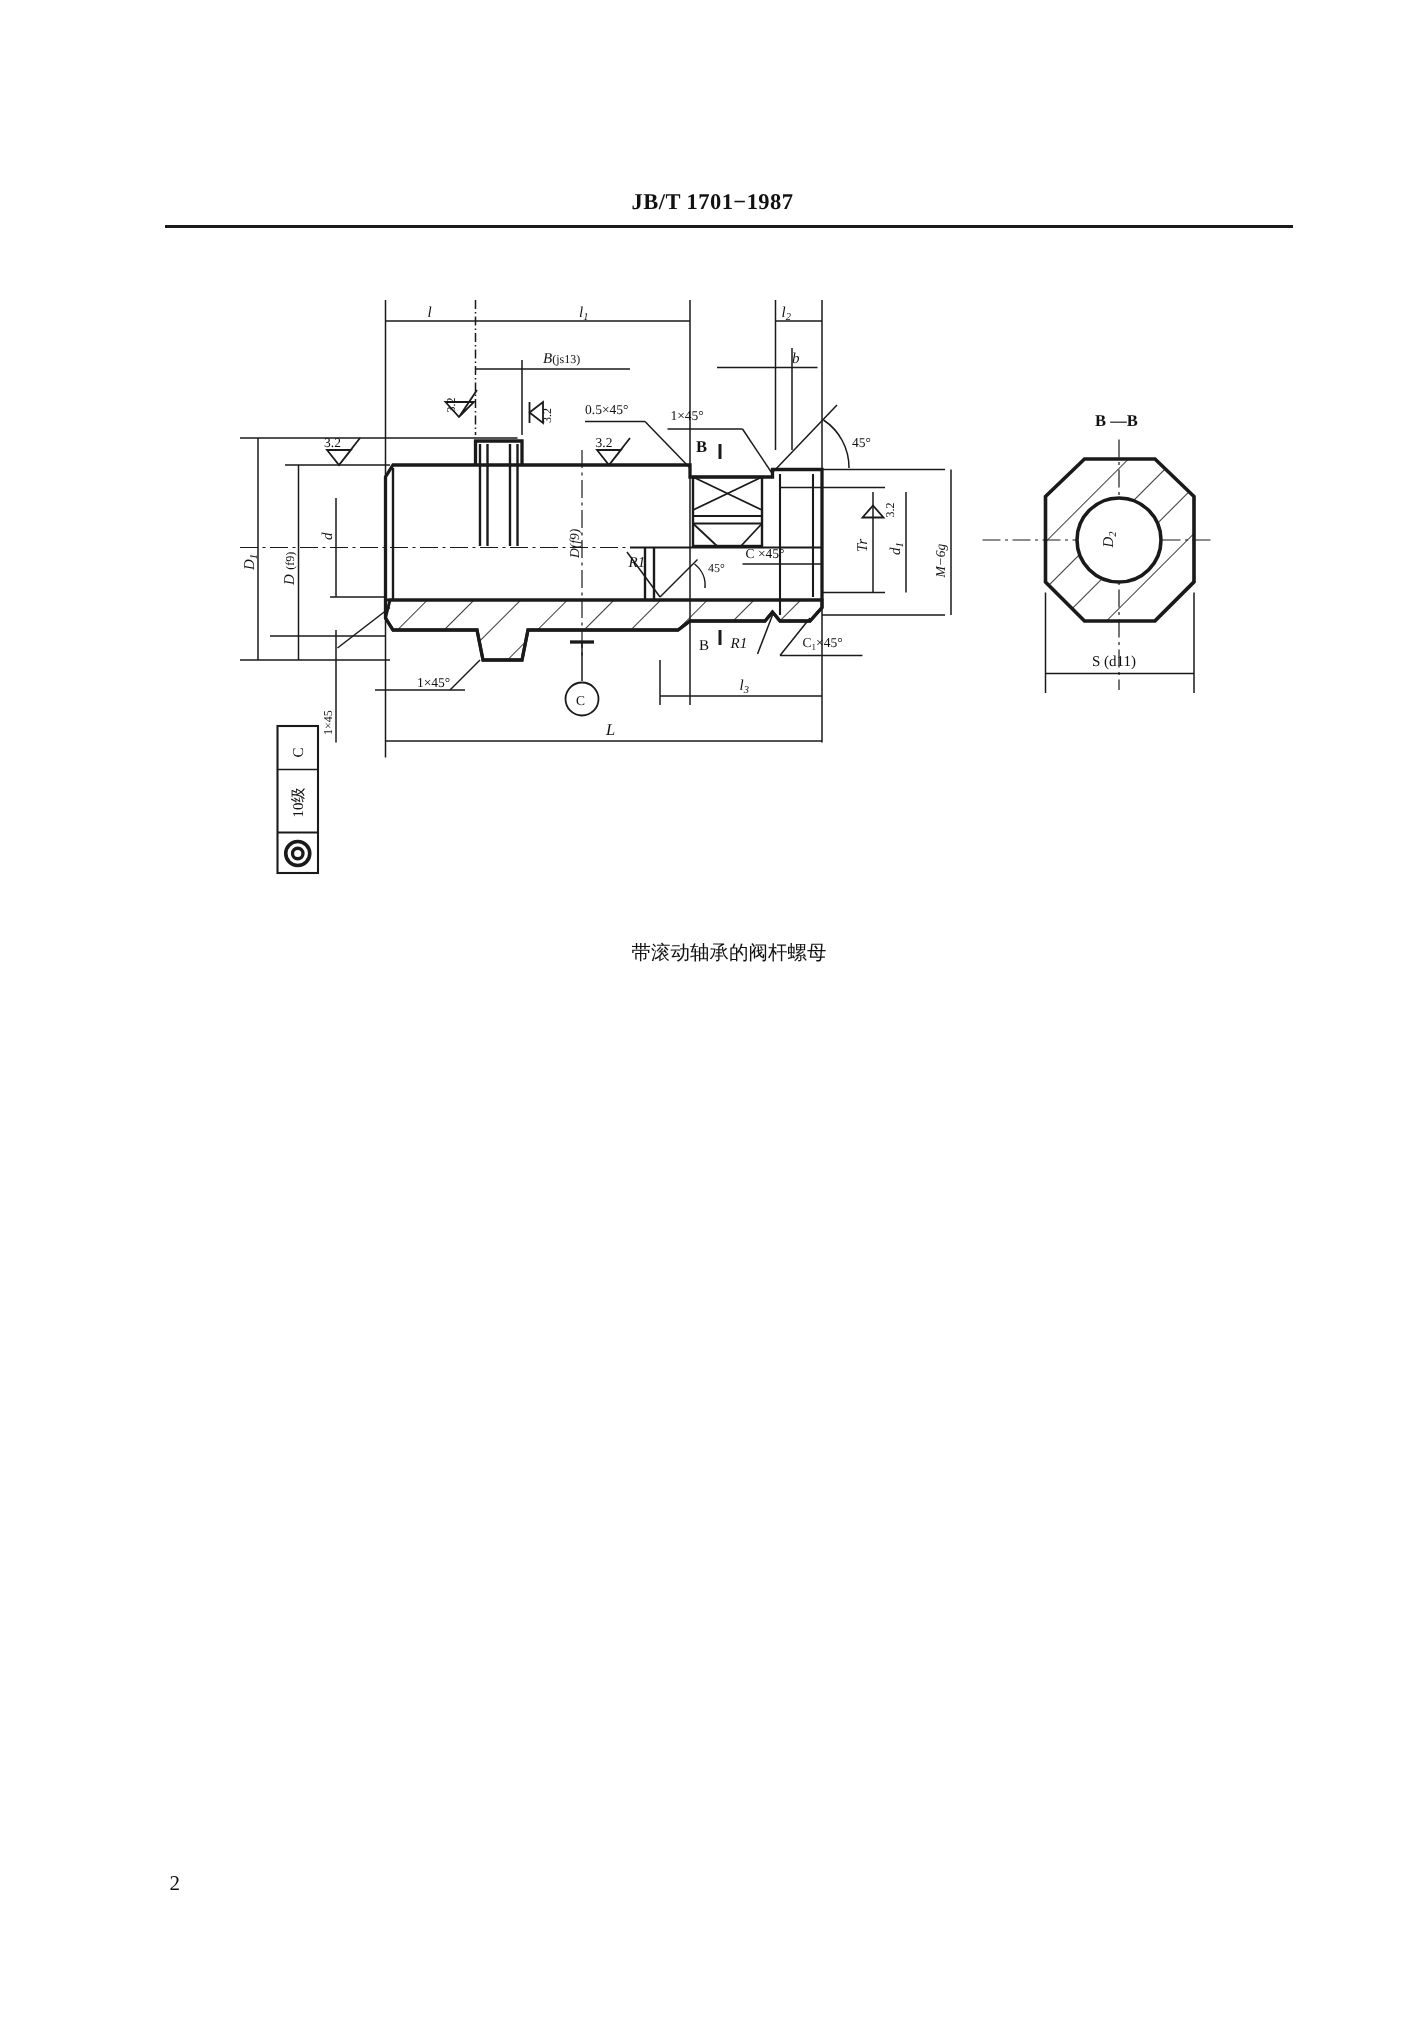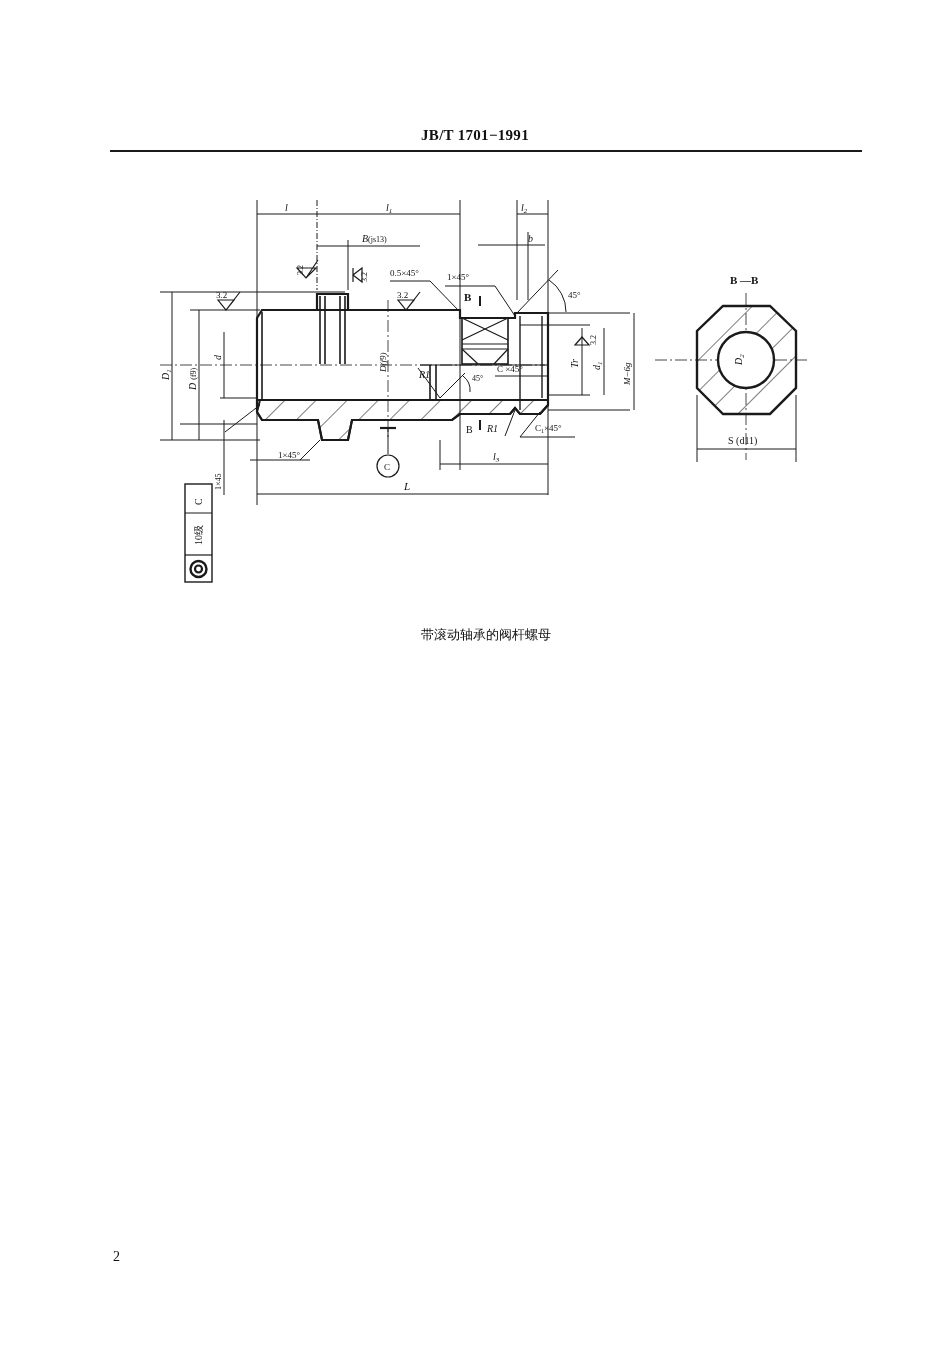--- a/index.html
+++ b/index.html
@@ -11,21 +11,21 @@
   .drawing { position: absolute; left: 0; top: 0; }
   .caption { position: absolute; left: 0; width: 972px; top: 626px; text-align: center;
              font-family: "DejaVu Sans", sans-serif; font-size: 13px; }
   .page-num { position: absolute; left: 113px; top: 1249px; font-size: 14px; font-family: "Liberation Serif", serif; }
   svg text { font-family: "Liberation Serif", serif; fill: #111; }
   .it { font-style: italic; }
 </style>
 </head>
 <body>
 
-<div class="header-title">JB/T  1701−1991</div>
+<div class="header-title">JB/T  1701−1987</div>
 <div class="header-rule"></div>
 
 <svg class="drawing" width="950" height="620" viewBox="0 0 950 620">
   <defs>
     <pattern id="hatch" patternUnits="userSpaceOnUse" width="22" height="22" patternTransform="rotate(45)">
       <line x1="0" y1="0" x2="0" y2="22" stroke="#222" stroke-width="1.2"></line>
     </pattern>
   </defs>
   <g stroke="#1a1a1a" fill="none">
 

